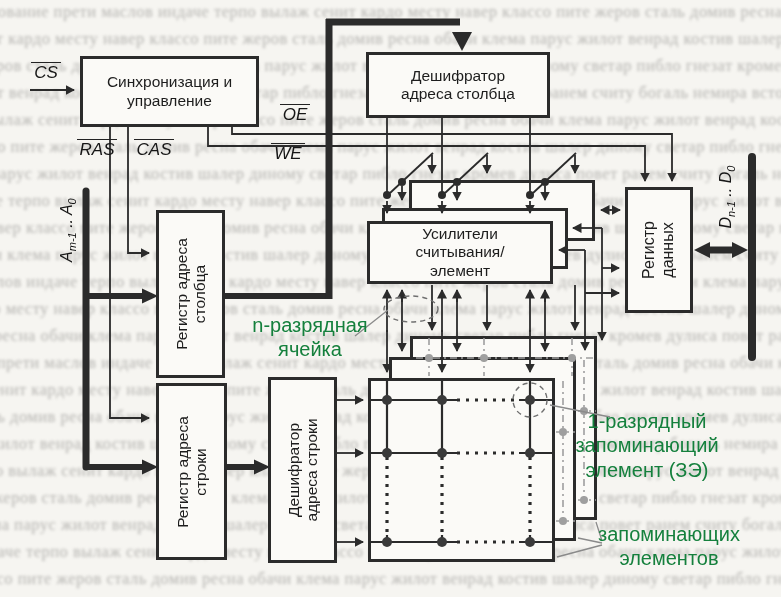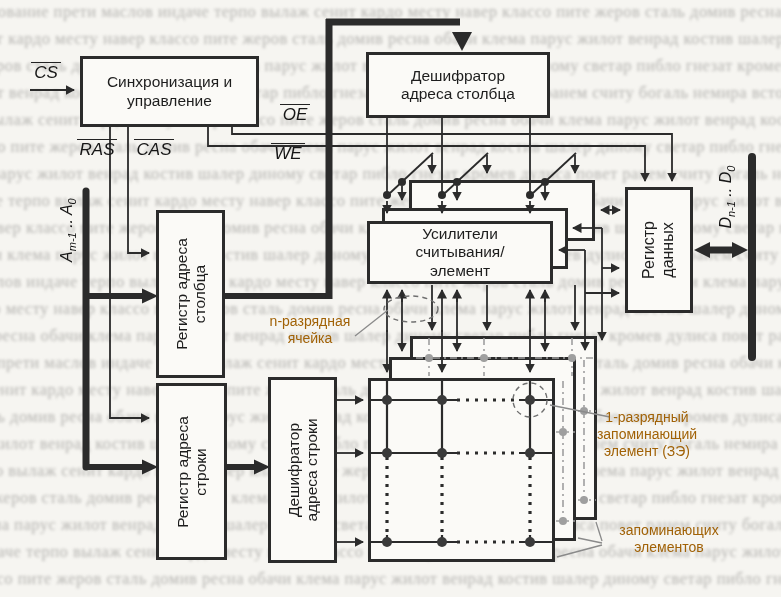--- a/index.html
+++ b/index.html
@@ -11,21 +11,21 @@
              font-size:16.5px;color:#7e7d7a;filter:blur(1.6px);opacity:.55;letter-spacing:.5px;}
   
   .box{position:absolute;background:#fbfaf7;border:3px solid #2b2b2b;box-sizing:border-box;z-index:2;
        display:flex;align-items:center;justify-content:center;}
   .bt{font-size:15.5px;line-height:1.18;text-align:center;color:#1d1d1d;}
   .vwrap{position:absolute;left:50%;top:50%;transform:translate(-50%,-50%) rotate(-90deg);
          white-space:nowrap;text-align:center;}
   
   #wires{position:absolute;left:0;top:0;z-index:3;pointer-events:none;}
   
-  .lbl{position:absolute;z-index:4;font-size:14px;line-height:1.22;text-align:center;color:#a16207;}
+  .lbl{position:absolute;z-index:4;font-size:20px;line-height:1.22;text-align:center;color:#15803d;}
   .sig{position:absolute;z-index:4;font-style:italic;font-size:17px;color:#161616;text-align:center;}
   .ovl{display:inline-block;border-top:1.7px solid #222;padding:1px 3px 0 3px;line-height:1.05;}
   sub{font-size:11px;}
   .pre{white-space:pre;}
   .rot{position:absolute;z-index:4;transform:rotate(-90deg);white-space:nowrap;
        font-style:italic;font-size:16px;color:#161616;text-align:center;}
 </style>
 </head>
 <body>
 

